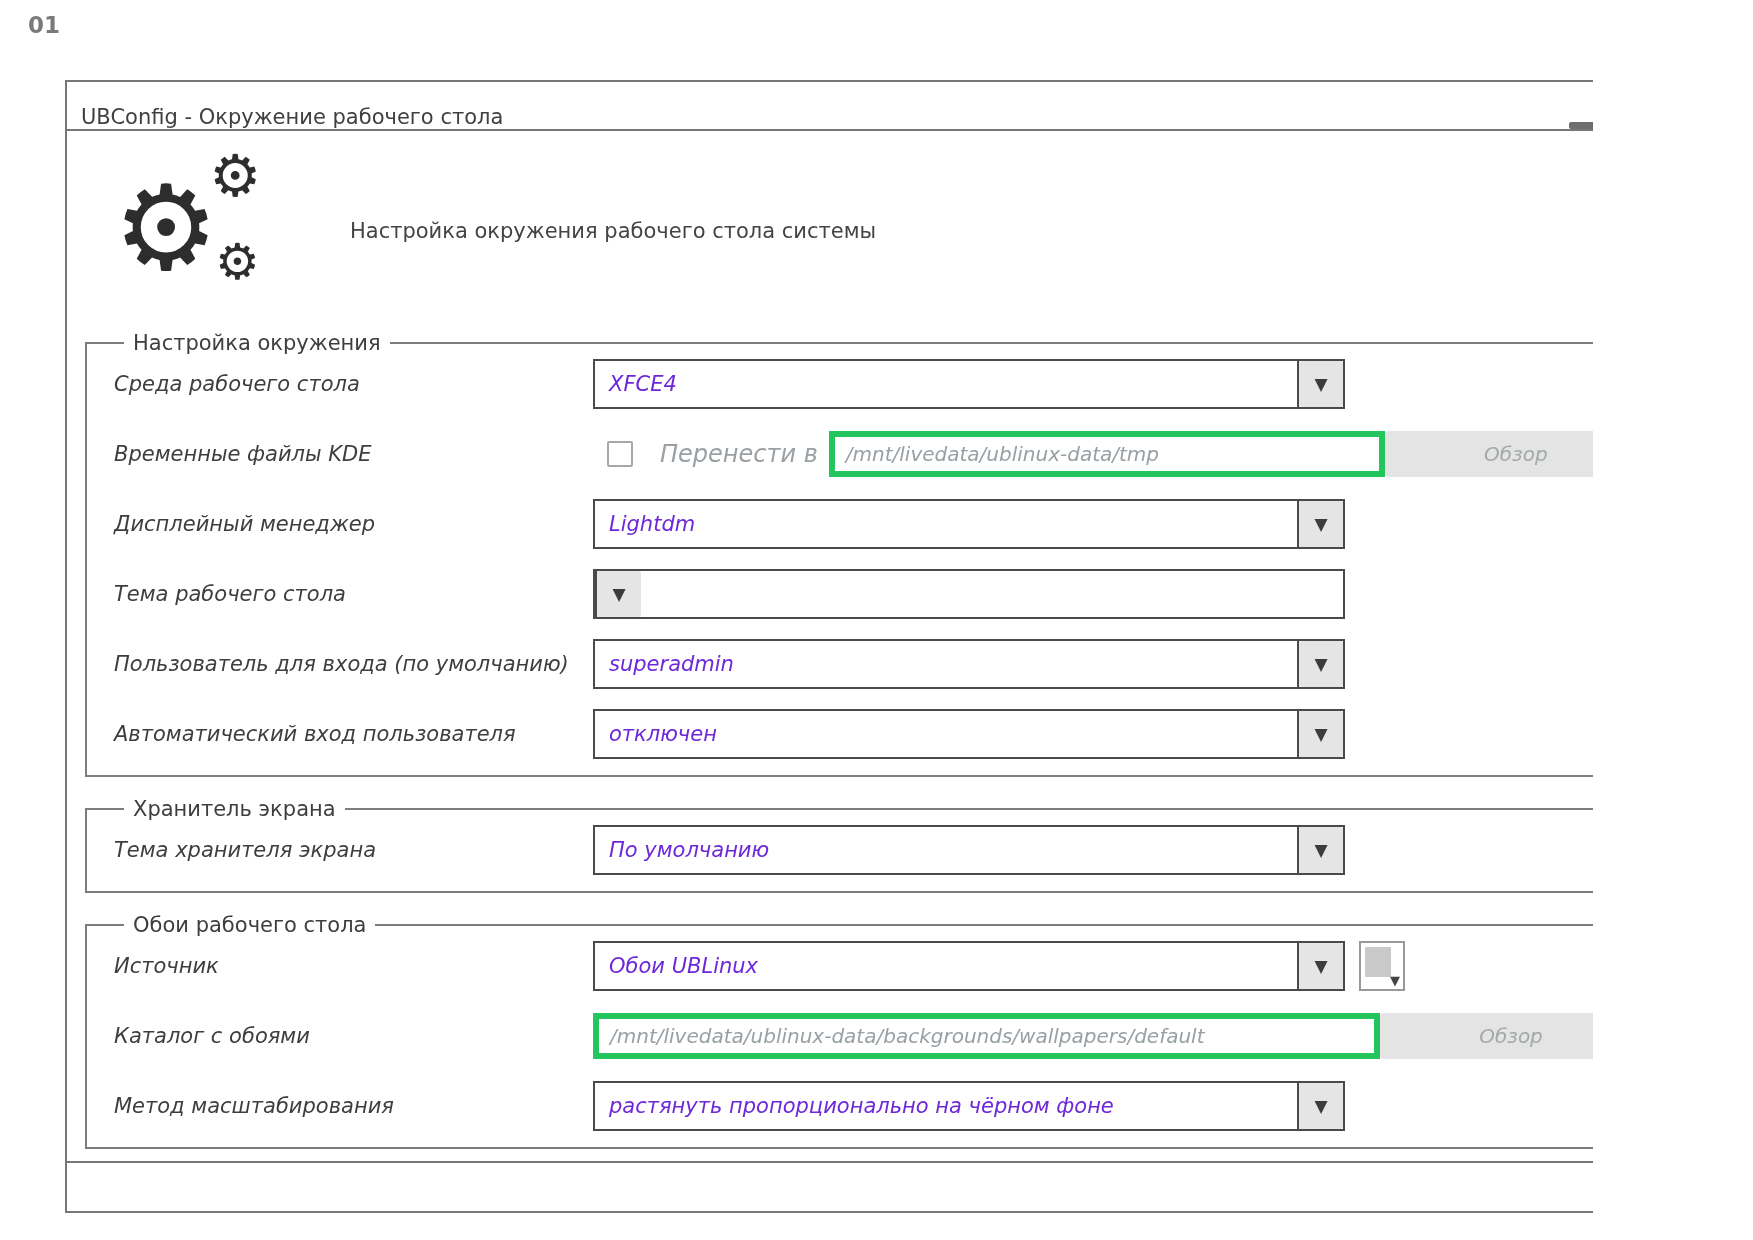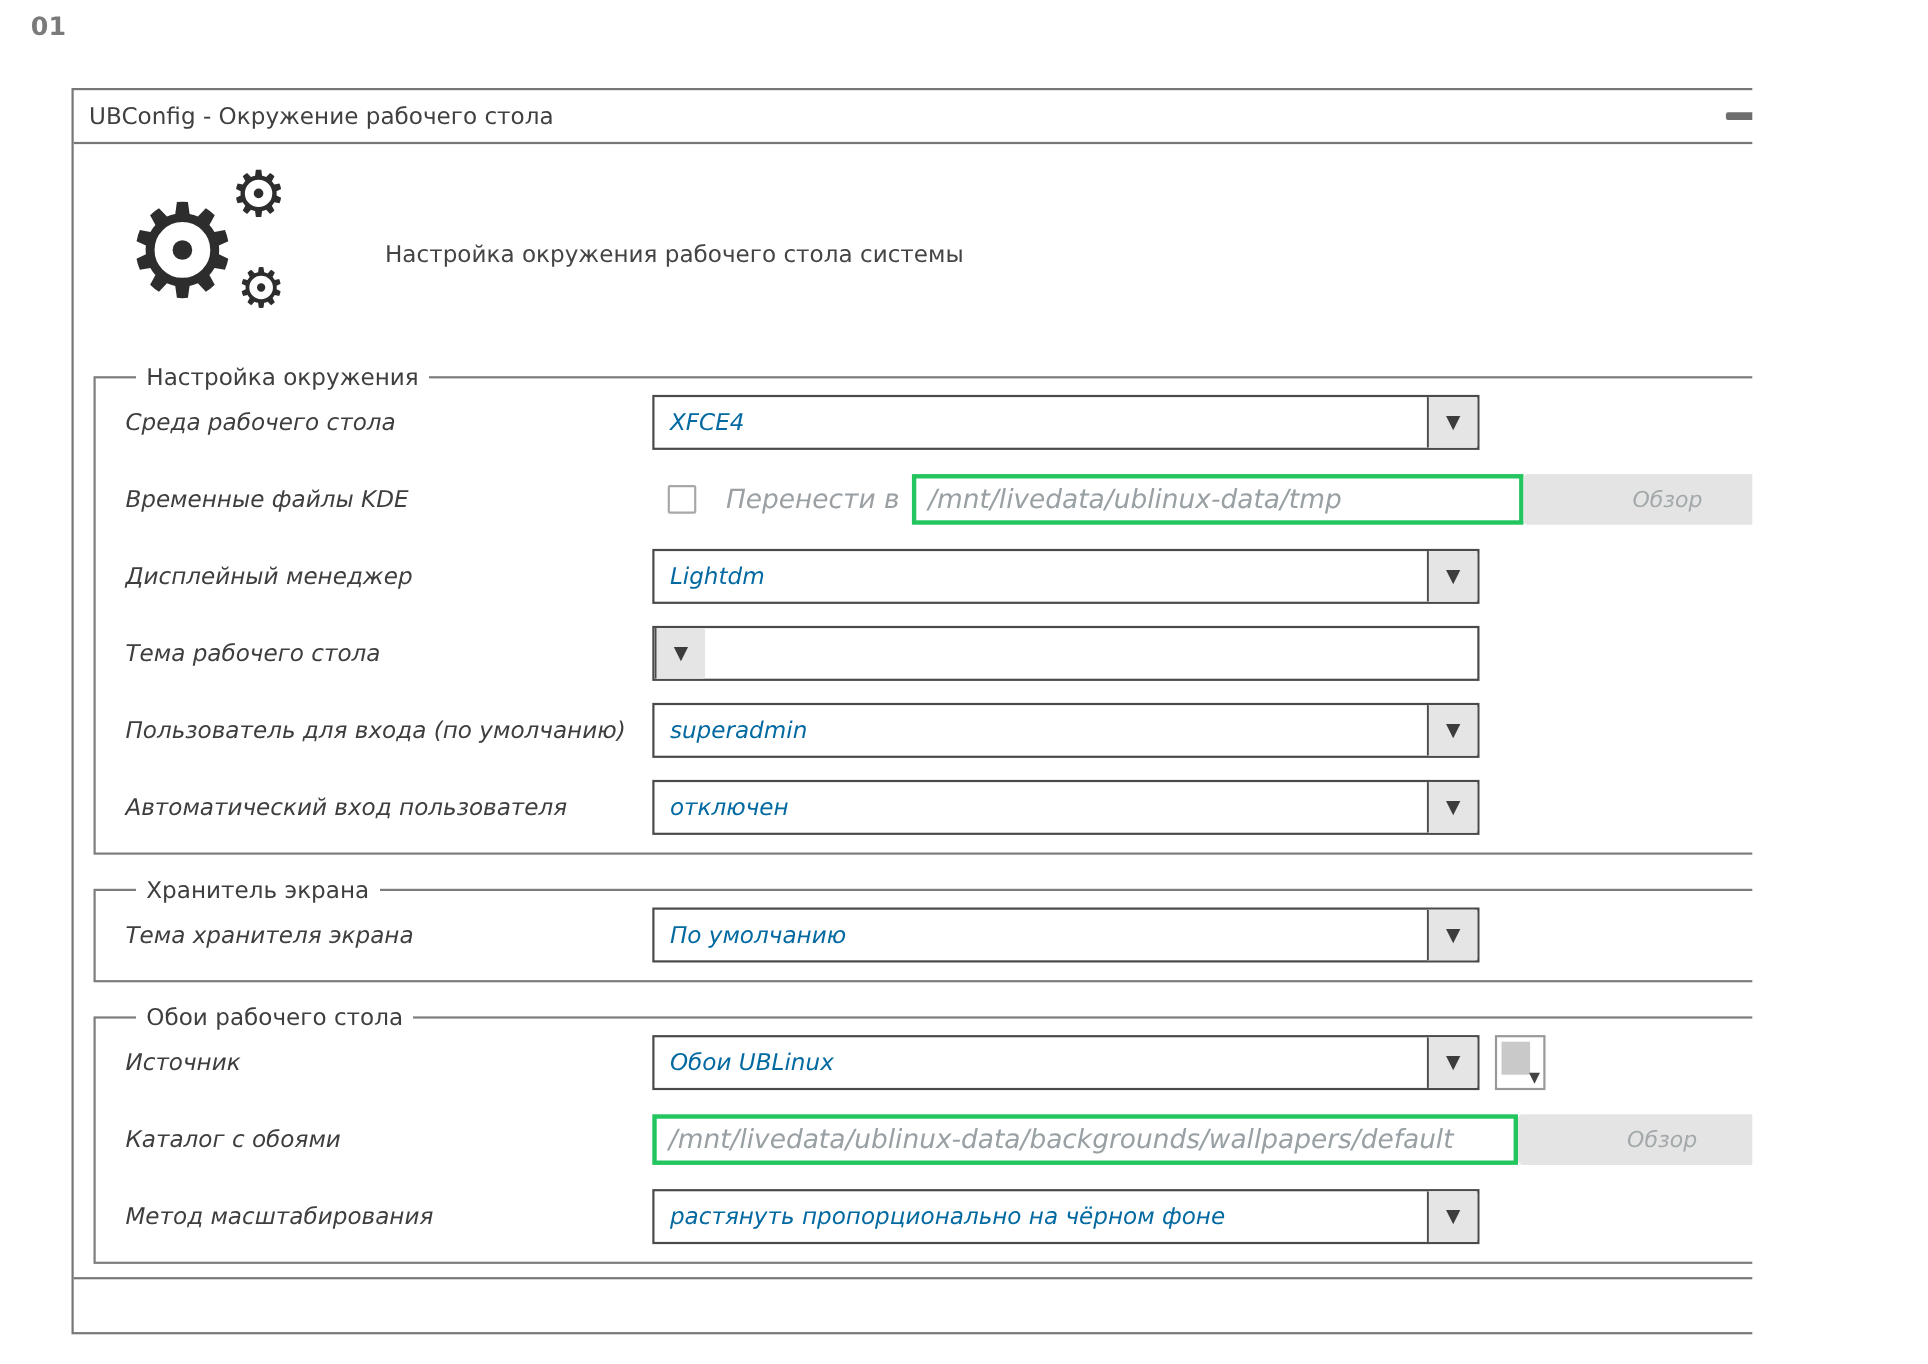--- a/index.html
+++ b/index.html
@@ -4,21 +4,21 @@
 <style>
   * { box-sizing: border-box; margin: 0; padding: 0; }
   body { background: #ffffff; font-family: "DejaVu Sans", "Liberation Sans", sans-serif; }
   .canvas { position: relative; width: 1593px; height: 1240px; background: #ffffff; overflow: hidden; }
 
   .figure-label { position: absolute; left: 28px; top: 12px; font-size: 23px; font-weight: bold; color: #7a7a7a; }
 
   .window { position: absolute; left: 65px; top: 80px; width: 1613px; height: 1133px;
             border: 2px solid #777; background: #fff; display: flex; flex-direction: column; }
 
-  .titlebar { height: 49px; border-bottom: 2px solid #777; display: flex; align-items: center;
+  .titlebar { height: 49px; border-bottom: 2px solid #777; display: flex; align-items: flex-end;
               padding: 0 16px 0 14px; flex-shrink: 0; }
   .title { flex: 1; font-size: 21px; color: #404040; }
   .min-btn { width: 26px; height: 7px; background: #6e6e6e; border-radius: 2px; margin-right: 40px; cursor: default; }
   .close-btn { font-size: 30px; font-weight: bold; color: #555; line-height: 30px; cursor: default; }
 
   .content { flex: 1; display: flex; flex-direction: column; overflow: hidden; }
 
   .header { height: 200px; display: flex; align-items: center; padding-left: 46px; flex-shrink: 0; }
   .gears { position: relative; width: 175px; height: 160px; color: #2d2d2d; flex-shrink: 0; }
   .gear-big   { position: absolute; left: 0px;  top: 18px; font-size: 118px; line-height: 118px; }
@@ -29,32 +29,32 @@
   fieldset { margin: 0 14px 0 18px; border: 2px solid #7d7d7d; padding: 4px 20px 16px 27px; background: #fff; }
   fieldset + fieldset, fieldset.gap { margin-top: 20px; }
   legend { font-size: 21px; color: #3e3e3e; padding: 0 9px; margin-left: 10px; }
 
   .row { display: flex; align-items: center; height: 50px; margin-bottom: 20px; font-style: italic; }
   .row:last-child { margin-bottom: 0; }
   .row-label { width: 479px; flex-shrink: 0; font-size: 21px; color: #3e3e3e; padding-right: 6px; }
   .value-area { flex: 1; display: flex; align-items: center; }
 
   .combo { display: flex; width: 752px; height: 50px; border: 2px solid #4a4a4a; background: #fff; cursor: default; }
-  .combo-value { flex: 1; display: flex; align-items: center; padding-left: 14px; font-size: 21px; color: #0369a1;
+  .combo-value { flex: 1; display: flex; align-items: center; padding-left: 14px; font-size: 21px; color: #6d28d9;
                  white-space: nowrap; overflow: hidden; }
   .combo-arrow { width: 46px; flex-shrink: 0; border-left: 2px solid #4a4a4a; background: #e5e5e5;
                  display: flex; align-items: center; justify-content: center; font-size: 17px; color: #3c3c3c;
                  border-radius: 0 2px 2px 0; }
 
   .checkbox { width: 26px; height: 26px; border: 2px solid #a8a8a8; border-radius: 2px; background: #fff;
               margin-left: 14px; flex-shrink: 0; cursor: default; }
   .check-label { margin-left: 27px; font-size: 24px; color: #9aa0a3; white-space: nowrap; }
 
-  .path-field { height: 46px; border: 4px solid #22c55e; background: #fff; display: flex; align-items: center;
-                padding-left: 11px; font-size: 24px; color: #98a0a4; white-space: nowrap; overflow: hidden; }
+  .path-field { height: 46px; border: 6px solid #22c55e; background: #fff; display: flex; align-items: center;
+                padding-left: 11px; font-size: 20px; color: #98a0a4; white-space: nowrap; overflow: hidden; }
   .tmp-field { width: 556px; margin-left: 11px; }
   .dir-field { width: 787px; }
 
   .browse-btn { width: 262px; height: 46px; margin-left: auto; background: #e4e4e4; border: none; border-radius: 4px;
                 display: flex; align-items: center; justify-content: center; font-size: 20px; color: #a3a9ab;
                 cursor: default; flex-shrink: 0; }
 
   .mini-picker { position: relative; width: 46px; height: 50px; border: 2px solid #999; background: #fff;
                  margin-left: 14px; flex-shrink: 0; cursor: default; }
   .mini-picker-swatch { position: absolute; left: 4px; top: 4px; width: 26px; height: 30px; background: #c9c9c9; }

